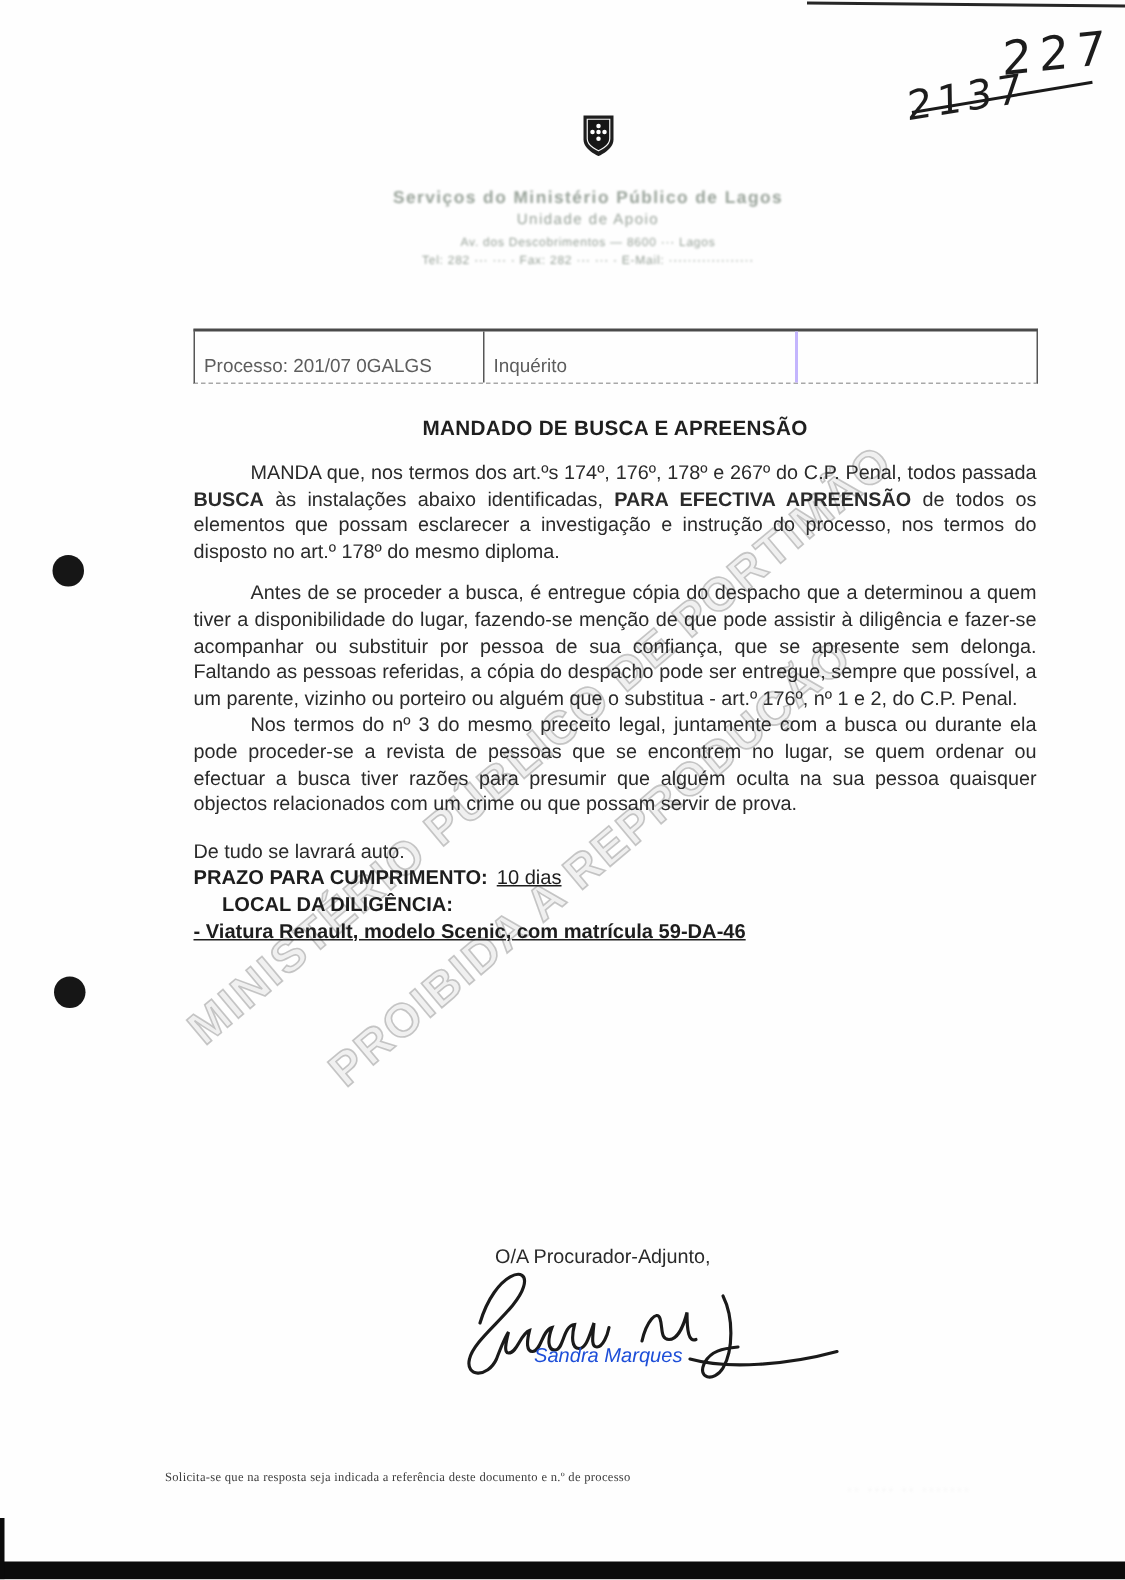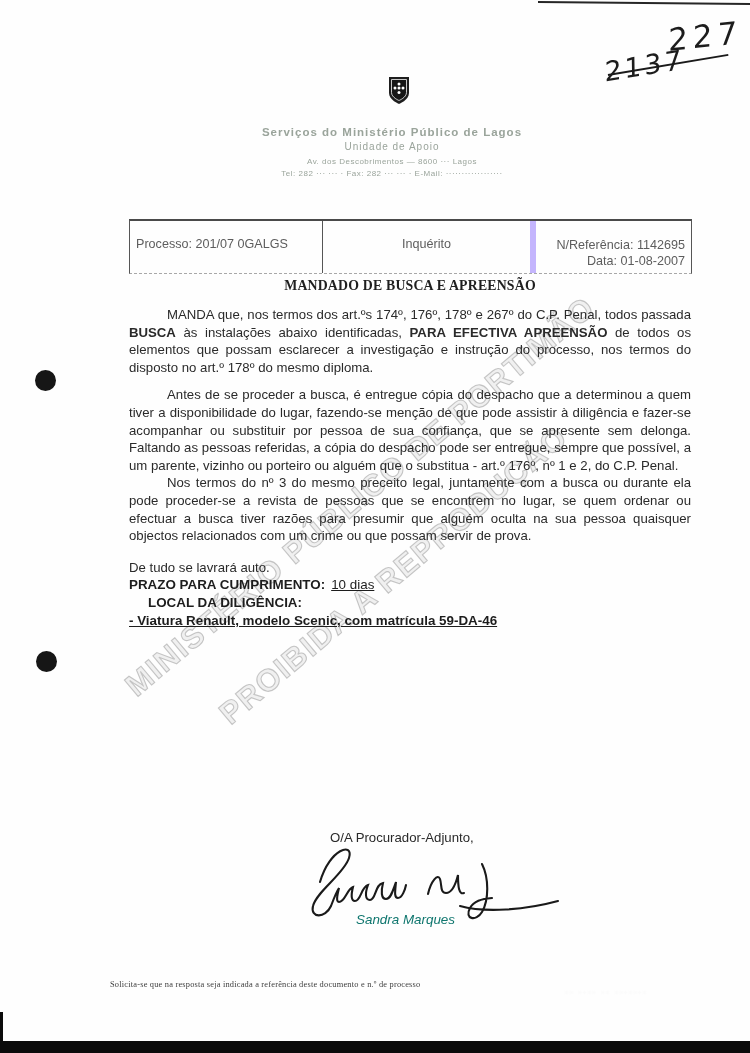--- a/index.html
+++ b/index.html
@@ -29,38 +29,38 @@
   .letterhead .l3{font-size:8px;margin-top:5px;letter-spacing:0.5px;}
   .letterhead .l4{font-size:8px;margin-top:3px;letter-spacing:0.5px;}
   
   .reftable{
     position:absolute;left:129px;top:219px;width:561px;display:flex;
     border-top:2px solid #4a4a4a;border-left:1px solid #565656;border-right:1px solid #565656;
     border-bottom:1px dashed #a8a8a8;color:#5d5d5d;font-size:12.6px;
   }
   .reftable .cell{padding:16px 6px 4px 6px;}
   .reftable .c1{width:180px;border-right:1px solid #565656;}
-  .reftable .c2{width:195px;border-right:6px solid #c4b5fd;text-align:center;}
+  .reftable .c2{width:195px;border-right:2px solid #c4b5fd;text-align:left;}
   .reftable .c3{flex:1;text-align:right;}
   .reftable .c3 div{line-height:16px;}
   
-  .doc-title{position:absolute;left:129px;top:278px;width:562px;text-align:center;font-weight:700;font-size:13.8px;letter-spacing:0.2px;color:#1f1f1f;font-family:Liberation Serif, serif;}
+  .doc-title{position:absolute;left:129px;top:278px;width:562px;text-align:center;font-weight:700;font-size:13.8px;letter-spacing:0.2px;color:#1f1f1f;}
   .content{position:absolute;left:129px;top:306px;width:562px;font-size:13.2px;line-height:17.6px;text-align:justify;color:#2a2a2a;}
   .content p{margin:0;}
   .content .ind{text-indent:38px;}
   .content .gap{margin-bottom:10px;}
   .content .p5{margin-top:14px;}
   .prazo{margin-top:16px;font-weight:700;font-size:13.4px;color:#1d1d1d;}
   .prazo .val{font-weight:400;text-decoration:underline;margin-left:6px;}
   .local{margin-top:36px;font-weight:700;font-size:13.4px;color:#1d1d1d;padding-left:19px;}
   .viatura{margin-top:28px;font-weight:700;font-size:13.4px;text-decoration:underline;color:#1d1d1d;}
   
   .sig-role{position:absolute;left:330px;top:830px;font-size:13.2px;color:#2a2a2a;}
   .sig-svg{position:absolute;left:300px;top:840px;}
-  .sig-name{position:absolute;left:356px;top:896px;font-size:13.4px;font-style:italic;color:#0f766e;margin-top:16px;}
+  .sig-name{position:absolute;left:356px;top:896px;font-size:13.4px;font-style:italic;color:#1d4ed8;}
   
   .wm{position:absolute;white-space:nowrap;font-weight:700;font-family:"Liberation Sans",sans-serif;
       color:rgba(175,175,175,0.18);-webkit-text-stroke:1.1px rgba(155,155,155,0.55);
       transform-origin:0 50%;pointer-events:none;}
   .wm1{left:130px;top:672px;font-size:31px;letter-spacing:1.5px;transform:rotate(-40deg);}
   .wm2{left:224px;top:700px;font-size:31px;letter-spacing:1.5px;transform:rotate(-40deg);}
   
   .footnote{position:absolute;left:110px;top:980px;font-size:8.4px;font-family:"Liberation Serif",serif;color:#3c3c3c;letter-spacing:0.2px;}
   .faint{position:absolute;left:565px;top:988px;width:150px;font-size:8px;color:#dcdcdc;filter:blur(1px);letter-spacing:2px;}
 </style>
@@ -97,24 +97,20 @@
   <div class="letterhead">
     <div class="l1">Serviços do Ministério Público de Lagos</div>
     <div class="l2">Unidade de Apoio</div>
     <div class="l3">Av. dos Descobrimentos — 8600 ··· Lagos</div>
     <div class="l4">Tel: 282 ··· ···  ·  Fax: 282 ··· ···  ·  E-Mail: ··················</div>
   </div>
 
   <div class="reftable">
     <div class="cell c1">Processo: 201/07 0GALGS</div>
     <div class="cell c2">Inquérito</div>
-    <div class="cell c3">
-      <div>N/Referência: 1142695</div>
-      <div>Data: 01-08-2007</div>
-    </div>
   </div>
 
   <div class="doc-title">MANDADO DE BUSCA E APREENSÃO</div>
 
   <div class="content">
     <p class="ind gap"><span>MANDA que, nos termos dos art.ºs 174º, 176º, 178º e 267º  do C.P. Penal, todos passada </span><b>BUSCA</b><span> às instalações abaixo identificadas, </span><b>PARA EFECTIVA APREENSÃO</b><span> de todos os elementos que possam esclarecer a investigação e instrução do processo, nos termos do disposto no art.º 178º do mesmo diploma.</span></p>
     <p class="ind">Antes de se proceder a busca, é entregue cópia do despacho que a determinou a quem tiver a disponibilidade do lugar, fazendo-se menção de que pode assistir à diligência e fazer-se acompanhar ou substituir por pessoa de sua confiança, que se apresente sem delonga. Faltando as pessoas referidas, a cópia do despacho pode ser entregue, sempre que possível, a um parente, vizinho ou porteiro ou alguém que o substitua - art.º 176º, nº 1 e 2, do C.P. Penal.</p>
     <p class="ind">Nos termos do nº 3 do mesmo preceito legal, juntamente com a busca ou durante ela pode proceder-se a revista de pessoas que se encontrem no lugar, se quem ordenar ou efectuar a busca tiver razões para presumir que alguém oculta na sua pessoa quaisquer objectos relacionados com um crime ou que possam servir de prova.</p>
     <p class="p5">De tudo se lavrará auto.</p>
     <p class="prazo"><span>PRAZO PARA CUMPRIMENTO:</span><span class="val">10 dias</span></p>

